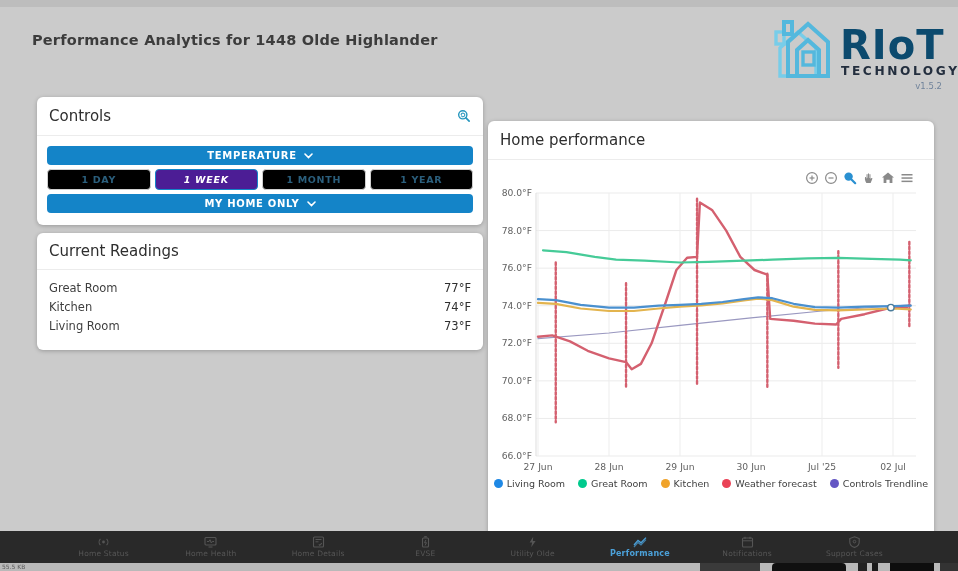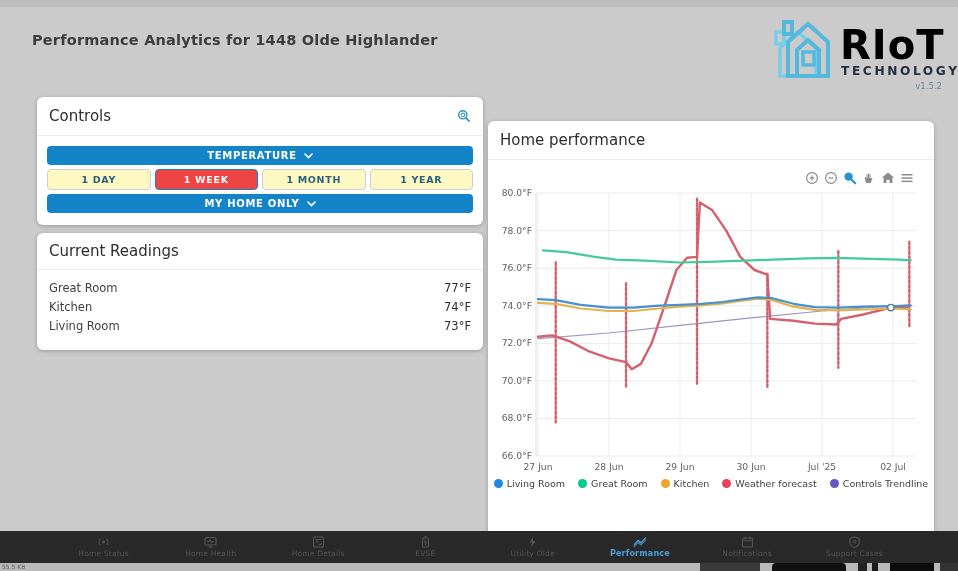--- a/index.html
+++ b/index.html
@@ -5,41 +5,41 @@
   * { margin:0; padding:0; box-sizing:border-box; }
   html,body { width:958px; height:571px; overflow:hidden; }
   body { background:#cbcbcb; font-family:"DejaVu Sans","Liberation Sans",sans-serif; position:relative; }
   .topstrip { position:absolute; top:0; left:0; width:958px; height:7px; background:#bdbdbd; }
 
   .header-title { position:absolute; left:32px; top:32px; font-size:14.5px; font-weight:600; color:#3c3c3c; letter-spacing:.2px; }
 
   
   .logo { position:absolute; right:6px; top:8px; width:200px; height:86px; }
   .logo-house { position:absolute; left:18px; top:2px; }
-  .logo-brand { position:absolute; left:88px; top:14px; font-size:40px; font-weight:700; color:#000000; letter-spacing:1px; }
+  .logo-brand { position:absolute; left:88px; top:14px; font-size:40px; font-weight:700; color:#0c4a6e; letter-spacing:1px; }
   .logo-sub { position:absolute; left:89px; top:56px; font-size:12.2px; font-weight:700; color:#232e3e; letter-spacing:2.6px; }
   .logo-ver { position:absolute; right:10px; top:73px; font-size:8.5px; color:#70839b; }
 
   .card { position:absolute; background:#fff; border-radius:6px; box-shadow:0 1px 4px rgba(0,0,0,.25); }
   .card-head { height:39px; border-bottom:1px solid #ececec; display:flex; align-items:center; justify-content:space-between; padding:0 12px; }
   .card-title { font-size:15px; color:#2e2e2e; font-weight:500; }
 
   .controls-card { left:37px; top:97px; width:446px; height:128px; }
   .readings-card { left:37px; top:233px; width:446px; height:117px; }
   .perf-card { left:488px; top:97px; width:446px; height:425px;margin-top:24px; }
 
   .btn-blue { display:flex; align-items:center; justify-content:center; gap:7px; background:#1484c8; color:#fff;
     border:none; border-radius:4px; font-size:10px; font-weight:700; letter-spacing:.7px; cursor:pointer;
     font-family:inherit; }
   .temp-btn { margin:10px 10px 0; height:19px; width:426px; }
   .scope-btn { margin:4px 10px 4px; height:19px; width:426px; }
   .range-row { display:flex; gap:4px; margin:4px 10px 0; }
-  .range-btn { flex:1; height:21px; background:#fef9c3; border:1px solid #cfcfcf; border-radius:4px; color:#2b5f7d;
+  .range-btn { flex:1; height:21px; background:#000000; border:1px solid #cfcfcf; border-radius:4px; color:#2b5f7d;
     font-size:9.5px; font-weight:700; letter-spacing:.7px; cursor:pointer; font-family:inherit; }
-  .range-btn.active { background:#ef4444; border-color:#1484c8; color:#fff; }
+  .range-btn.active { background:#4c1d95; border-color:#1484c8; color:#fff;font-style:italic; }
 
   .readings-body { padding:8px 12px 0; }
   .reading-row { display:flex; justify-content:space-between; height:19px; align-items:center; }
   .reading-label { font-size:11.5px; color:#3f3f3f; }
   .reading-value { font-size:11.5px; color:#2e2e2e; }
 
   .chart-toolbar { position:absolute; top:50px; right:20px; display:flex; gap:5px; align-items:center; }
   .tb-icon { width:14px; height:14px; cursor:pointer; }
 
   #chart-svg { position:absolute; left:4px; top:43px; }

